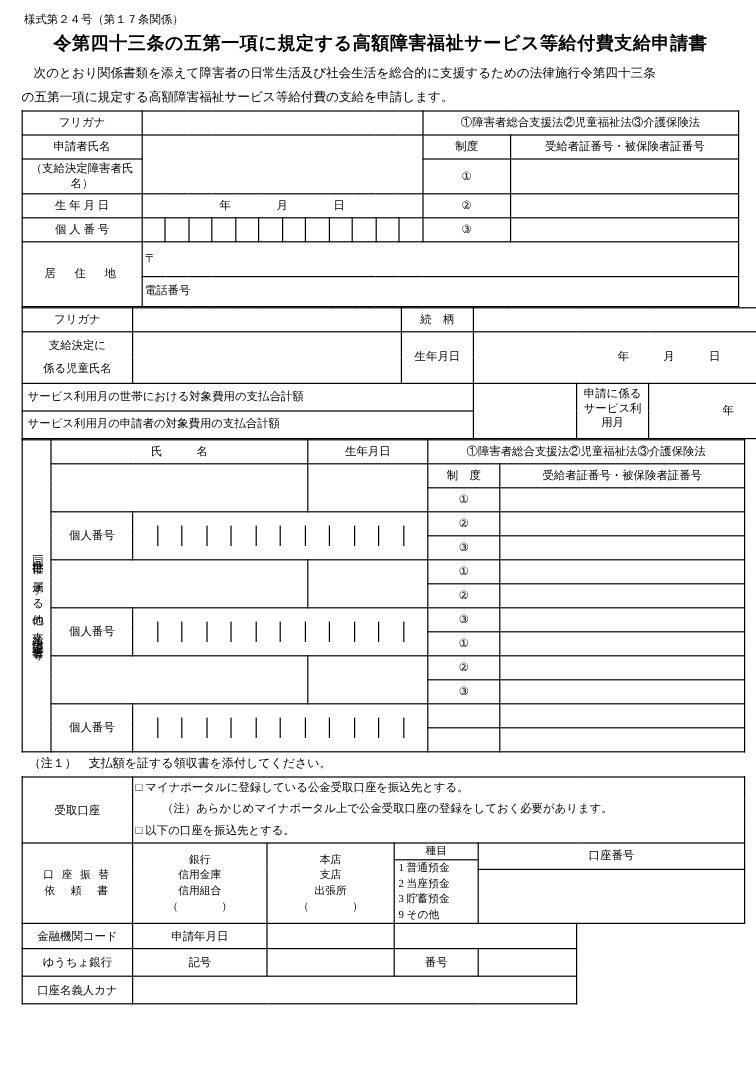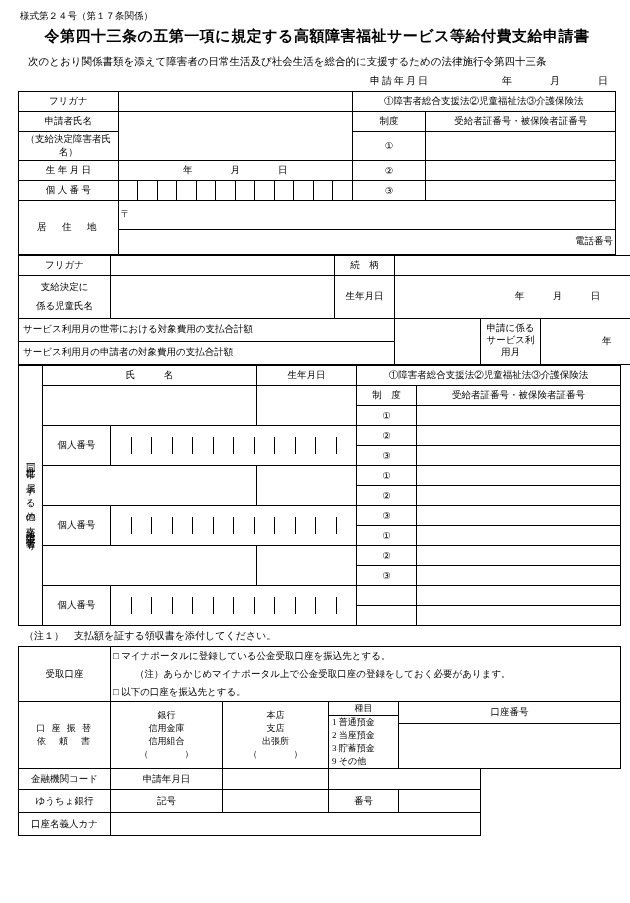--- a/index.html
+++ b/index.html
@@ -107,38 +107,38 @@
   .mynum span {
     flex: 1 1 0;
     border-right: 1px solid #000;
     height: 100%;
   }
   .mynum span:last-child { border-right: none; }
   .postal {
     font-size: 10px;
   }
   .telline {
-    text-align: right;
+    text-align: left;
     font-size: 9.5px;
   }
   .pad2 { padding-left: 4px !important; }
 </style>
 </head>
 <body>
 
 <div class="page">
 
   <div class="form-no">様式第２４号（第１７条関係）</div>
 
   <div class="doc-title">令第四十三条の五第一項に規定する高額障害福祉サービス等給付費支給申請書</div>
 
 
   <div class="lead">次のとおり関係書類を添えて障害者の日常生活及び社会生活を総合的に支援するための法律施行令第四十三条</div>
-
-  <div class="date-line">申請年月日　　　　　　年　　　月　　　日</div>
+  <div class="lead2">の五第一項に規定する高額障害福祉サービス等給付費の支給を申請します。</div>
+
 
   <table class="grid">
     <colgroup>
       <col style="width:92px">
       <col style="width:18px">
         <col style="width:18px">
         <col style="width:18px">
         <col style="width:18px">
       <col style="width:18px">
         <col style="width:18px">

